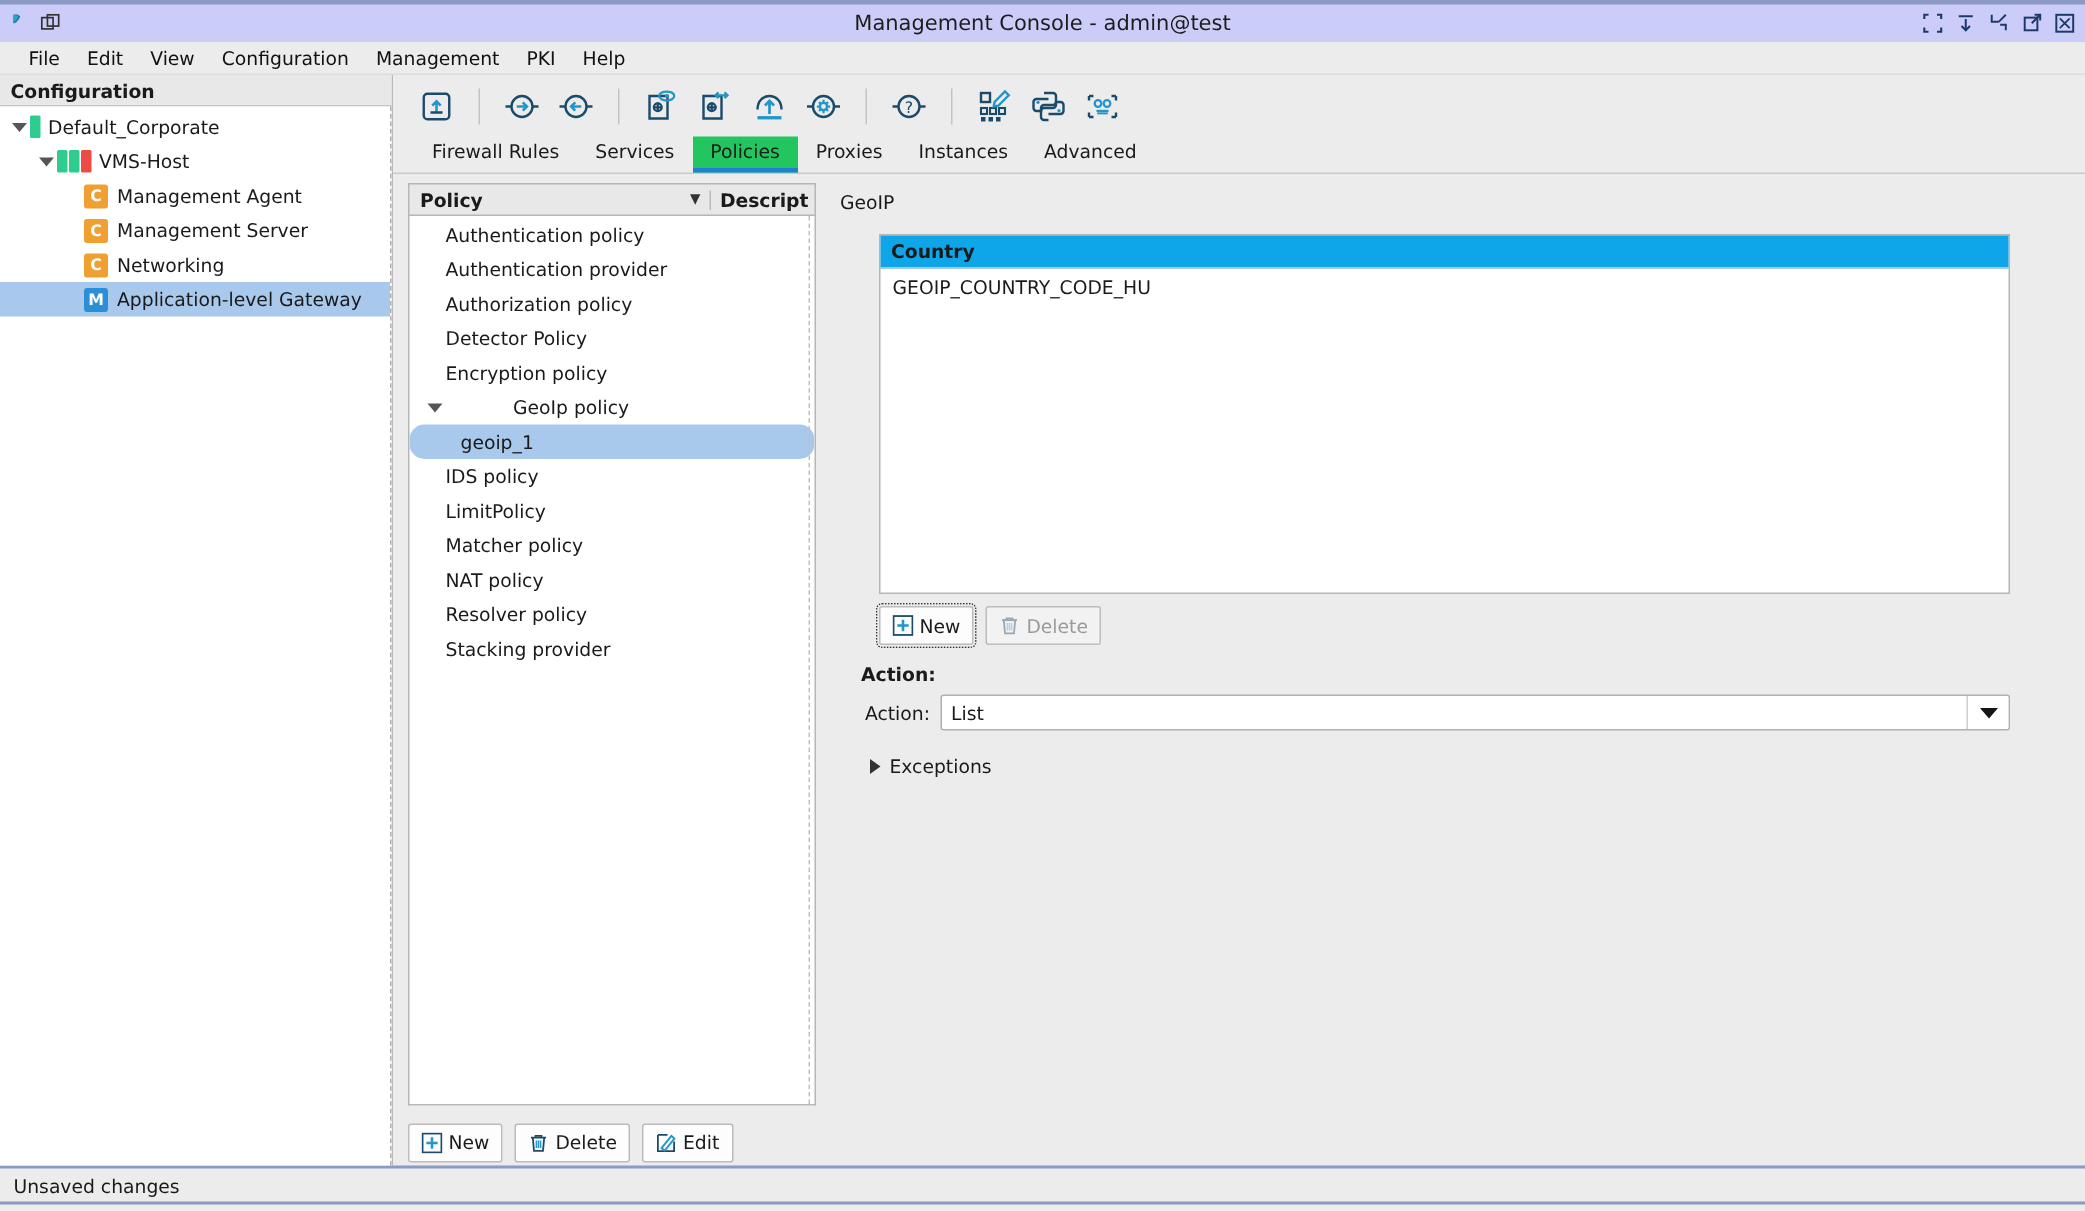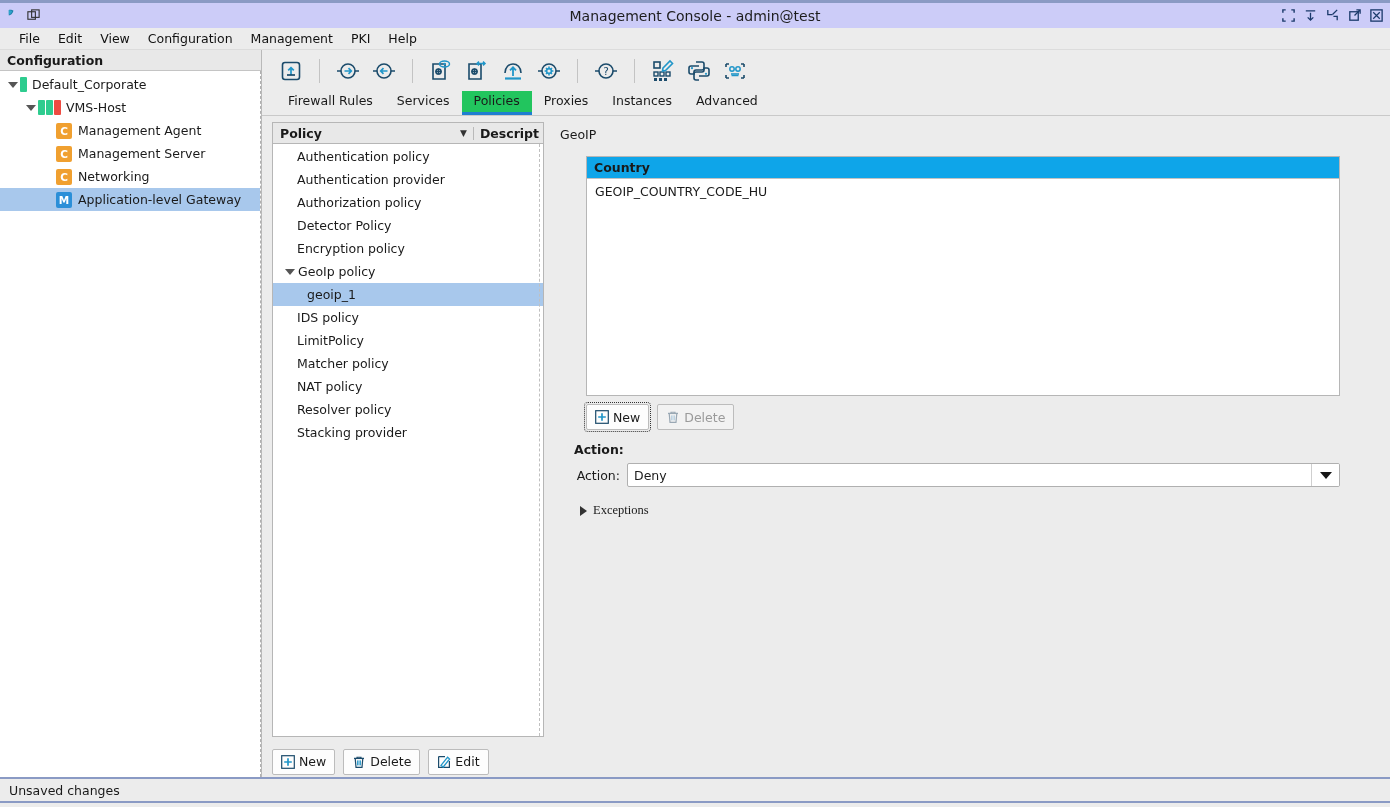--- a/index.html
+++ b/index.html
@@ -178,22 +178,22 @@
   }
   .prow.sel { background: #a8c8ec; }
   .prow .ptw {
     width: 14px; display: flex; align-items: center; justify-content: center;
     margin-right: 1px; flex: 0 0 14px;
   }
   .prow .ptw.open::before {
     content: ""; border-left: 5px solid transparent; border-right: 5px solid transparent;
     border-top: 6px solid #555; display: block;
   }
-  .prow.child { padding-left: 34px; }
-  .prow.top { padding-left: 10px; }
+  .prow.child { padding-left: 34px; border-radius: 10px; }
+  .prow.top { padding-left: 10px; gap: 44px; }
   .prow.nochev { padding-left: 24px; }
 
   .plist-btns {
     height: 40px; min-height: 40px;
     display: flex; align-items: center; gap: 8px;
     padding-top: 9px;
   }
   .btn {
     height: 25px;
     background: #fdfdfd;
@@ -245,21 +245,21 @@
     display: flex; align-items: center; padding-left: 7px;
     font-weight: bold; font-size: 12.5px;
   }
   .tablebox .tb-rows { flex: 1; padding-top: 2px; }
   .tablebox .tr { height: 21px; display: flex; align-items: center; padding-left: 8px; font-size: 12.5px; }
 
   .tbl-btns { display: flex; gap: 8px; margin: 8px 0 0 30px; }
   .action-row { margin-left: 12px; margin-right: 40px; }
   .exc {
     display: flex; align-items: center; gap: 6px;
-    margin: 12px 0 0 24px; font-size: 12.5px; font-family: Liberation Serif, serif;
+    margin: 12px 0 0 24px; font-size: 12.5px;
   }
   .exc .tri {
     width: 0; height: 0;
     border-top: 5px solid transparent; border-bottom: 5px solid transparent;
     border-left: 7px solid #333;
   }
 
   
   .statusbar {
     height: 24px; min-height: 24px;
@@ -588,21 +588,21 @@
               </svg>
               <span>Delete</span>
             </div>
           </div>
 
           <div class="sect-label act">Action:</div>
 
           <div class="frow action-row">
             <div class="flabel">Action:</div>
             <div class="combo">
-              <div class="cval">Deny</div>
+              <div class="cval">List</div>
               <div class="carrow"></div>
             </div>
           </div>
 
           <div class="exc">
             <span class="tri"></span>
             <span>Exceptions</span>
           </div>
         </div>
 

